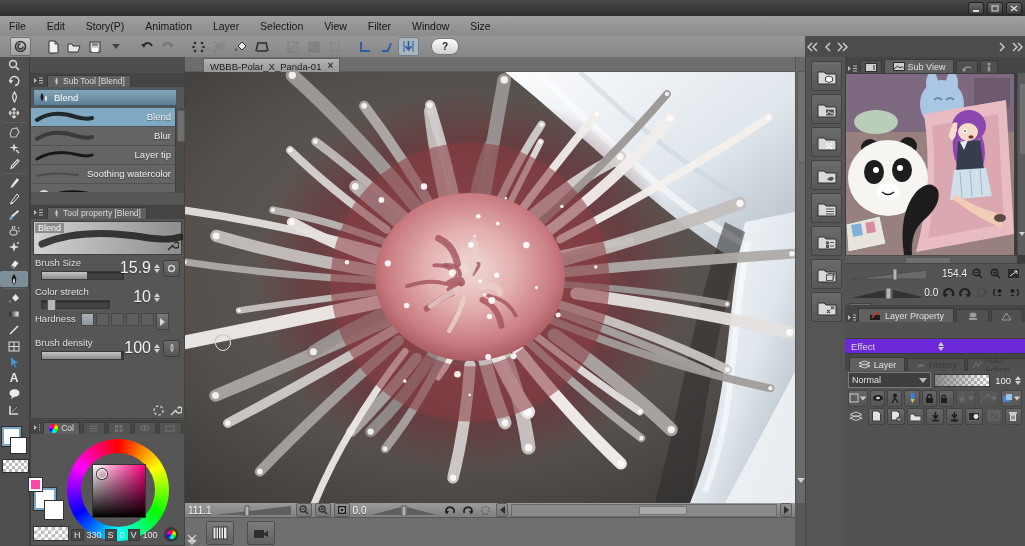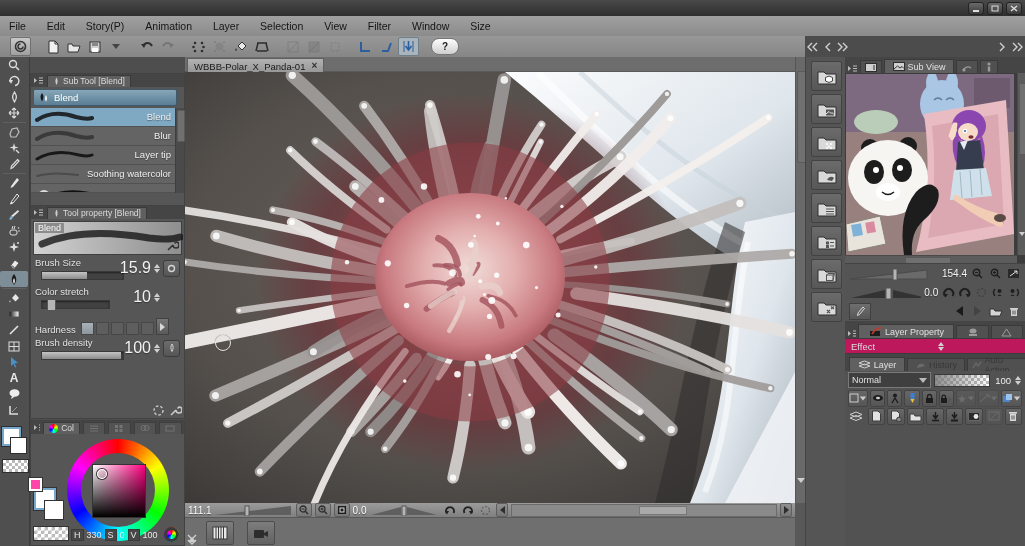--- a/index.html
+++ b/index.html
@@ -86,21 +86,21 @@
   .swatches{position:absolute;left:2px;top:54px;width:40px;height:56px;}
   .fgsw{position:absolute;left:1px;top:0;width:18px;height:18px;background:#fff;border:2px solid #76a7cd;box-shadow:0 0 0 1px #333;}
   .bgsw{position:absolute;left:11px;top:12px;width:18px;height:18px;background:#fff;border:1px solid #333;}
   .checker{background-color:#fff;background-image:linear-gradient(45deg,#b9b9b9 25%,transparent 25%,transparent 75%,#b9b9b9 75%),
     linear-gradient(45deg,#b9b9b9 25%,transparent 25%,transparent 75%,#b9b9b9 75%);background-size:8px 8px;background-position:0 0,4px 4px;}
   .trsw{position:absolute;left:0px;top:38px;width:34px;height:13px;border:1px solid #333;}
   #miniwheel{position:absolute;right:5px;bottom:3px;width:15px;height:15px;border-radius:50%;
     background:conic-gradient(#f00,#ff0,#0f0,#0ff,#00f,#f0f,#f00);box-shadow:inset 0 0 0 3px #3a3a3a;}
   
   #tabbar{left:185px;top:57px;width:610px;height:15px;background:#6d6d6d;border-bottom:1px solid #5a5a5a;box-sizing:border-box;}
-  #ctab{position:absolute;left:2px;top:1px;height:14px;background:linear-gradient(#b2b2b2,#969696);border:1px solid #5f5f5f;border-bottom:none;
+  #ctab{position:absolute;left:18px;top:1px;height:14px;background:linear-gradient(#b2b2b2,#969696);border:1px solid #5f5f5f;border-bottom:none;
     font-size:9.5px;color:#1b1b1b;line-height:13px;padding:0 6px;display:flex;gap:6px;align-items:center;}
   #ctab .x{color:#333;font-size:10px;font-weight:bold;line-height:12px;}
   #canvas{left:185px;top:72px;width:610px;height:431px;background:#4a4644;overflow:hidden;}
   #cursor{position:absolute;left:30px;top:263px;width:14px;height:14px;border:1px solid #e3e3e3;border-radius:50%;box-shadow:0 0 1px #333;}
   #statusbar{left:185px;top:503px;width:610px;height:14px;background:linear-gradient(#9b9b9b,#808080);
     display:flex;align-items:center;gap:3px;padding:0 3px;box-sizing:border-box;}
   #statusbar .sval{font-size:10px;color:#fdfdfd;text-shadow:0 1px 1px rgba(0,0,0,.45);}
   .sbtn{width:14px;height:12px;display:flex;align-items:center;justify-content:center;background:linear-gradient(#8f8f8f,#777);border:1px solid #5e5e5e;border-radius:2px;}
   .htrack{flex:1;height:11px;background:#8a8a8a;border:1px solid #6a6a6a;position:relative;}
   .hthumb{position:absolute;left:48%;top:1px;width:46px;height:7px;background:#a9a9a9;border:1px solid #777;}
@@ -118,21 +118,21 @@
   .tabsrow{background:#454545;display:flex;align-items:flex-end;gap:2px;padding:1px 2px 0 2px;}
   .gtab{background:#505050;border:1px solid #3a3a3a;border-bottom:none;height:12px;display:flex;align-items:center;justify-content:center;padding:0 4px;}
   .gtab.active{background:#606060;color:#e0e0e0;font-size:9px;gap:3px;height:13px;}
   #svimg{position:relative;background:#3c3c3c;}
   #svimg svg{position:absolute;left:1px;top:1px;}
   .svscroll{position:absolute;right:0;top:0;bottom:8px;width:8px;background:#5c5c5c;border-left:1px solid #4a4a4a;box-sizing:border-box;}
   .shscroll{position:absolute;left:0;right:8px;bottom:0;height:8px;background:#5c5c5c;border-top:1px solid #4a4a4a;box-sizing:border-box;}
   .ctlrow{display:flex;align-items:center;gap:3px;padding:0 4px;height:19px;}
   .ctlrow .sval{font-size:10px;color:#f5f5f5;text-shadow:0 1px 1px rgba(0,0,0,.4);}
   .icbtn{width:15px;height:14px;display:flex;align-items:center;justify-content:center;}
-  #effectrow{background:#be185d;border-top:1px solid #3c3c3c;border-bottom:1px solid #3c3c3c;display:flex;align-items:center;}
+  #effectrow{background:#6d28d9;border-top:1px solid #3c3c3c;border-bottom:1px solid #3c3c3c;display:flex;align-items:center;}
   #effectrow span{font-size:9.5px;color:#dcdcdc;padding-left:6px;flex:1;}
   #blendrow{display:flex;align-items:center;gap:3px;padding:0 3px;}
   #blendsel{width:76px;height:14px;background:#3f3f3f;border:1px solid #7a7a7a;color:#e3e3e3;font-size:9px;
     display:flex;align-items:center;padding:0 3px;justify-content:space-between;}
   #opslider{width:54px;height:11px;border:1px solid #3a3a3a;position:relative;}
   .lpicons{display:flex;align-items:center;gap:2px;padding:0 3px;}
   .lpbtn{width:16px;height:15px;background:linear-gradient(#676767,#555);border:1px solid #434343;border-radius:2px;
     display:flex;align-items:center;justify-content:center;}
   .lpbtn.ghost{opacity:.38;}
   .lpbtn.plain{background:none;border:none;}
@@ -582,21 +582,21 @@
           </div>
         <div class="pright">
           <span class="pval">10</span>
           <span class="stp">
               <i class="tu"></i>
               <i class="td"></i>
             </span>
           <span style="width:17px;"></span>
         </div>
       </div>
-      <div class="prow" style="height:22px;display:flex;align-items:flex-end;gap:2px;">
+      <div class="prow" style="height:22px;display:flex;align-items:flex-start;gap:2px;">
         <div class="plabel" style="width:44px;">Hardness</div>
         <span class="hseg on"></span>
         <span class="hseg"></span>
         <span class="hseg"></span>
         <span class="hseg"></span>
         <span class="hseg"></span>
         <span class="arrbtn">
             <i class="tri-r"></i>
           </span>
       </div>
@@ -1204,21 +1204,21 @@
         <span class="icbtn">
             <svg width="10" height="11">
               <rect x="2" y="3" width="6" height="7" fill="#d0d0d0"></rect>
               <rect x="1" y="2" width="8" height="1.5" fill="#d0d0d0"></rect>
               <path d="M4 4.5 V8.5 M6 4.5 V8.5" stroke="#555"></path>
             </svg>
           </span>
       </div>
     </div>
 
-    <div class="rsec tabsrow" style="top:264px;height:17px;">
+    <div class="rsec tabsrow" style="top:248px;height:17px;">
       <svg class="menuic">
           <path d="M1 2 L4 4.5 L1 7 Z" fill="#bbb"></path>
           <path d="M6 2 H10 M6 4.5 H10 M6 7 H10" stroke="#bbb"></path>
         </svg>
       <span class="gtab active" style="min-width:86px;">
         <svg width="13" height="10">
             <rect x="1" y="4" width="10" height="5" fill="#1d1d1d"></rect>
             <path d="M3 7 L6 3 L12 0.5" fill="none" stroke="#c03a2a" stroke-width="1.8"></path>
           </svg>
         <span>Layer Property</span>

